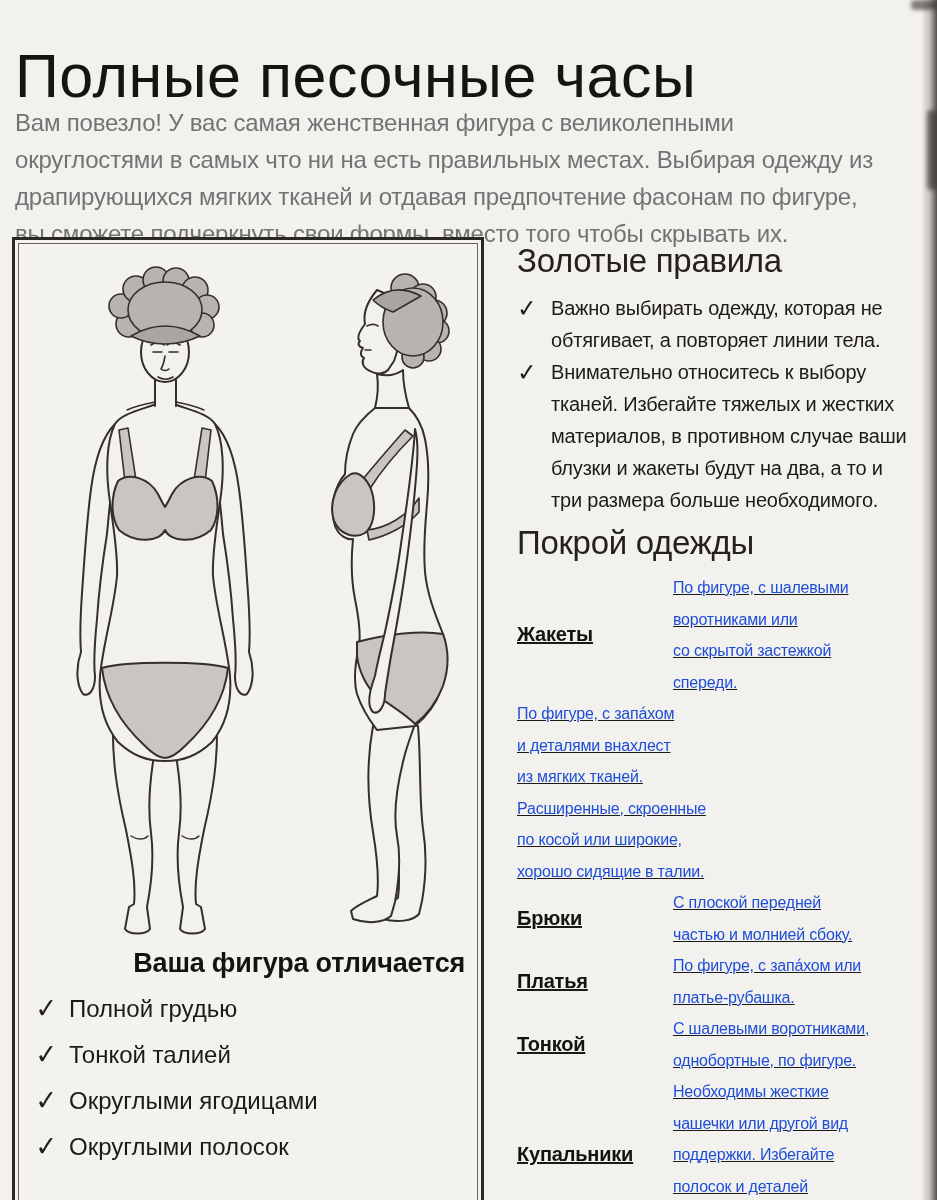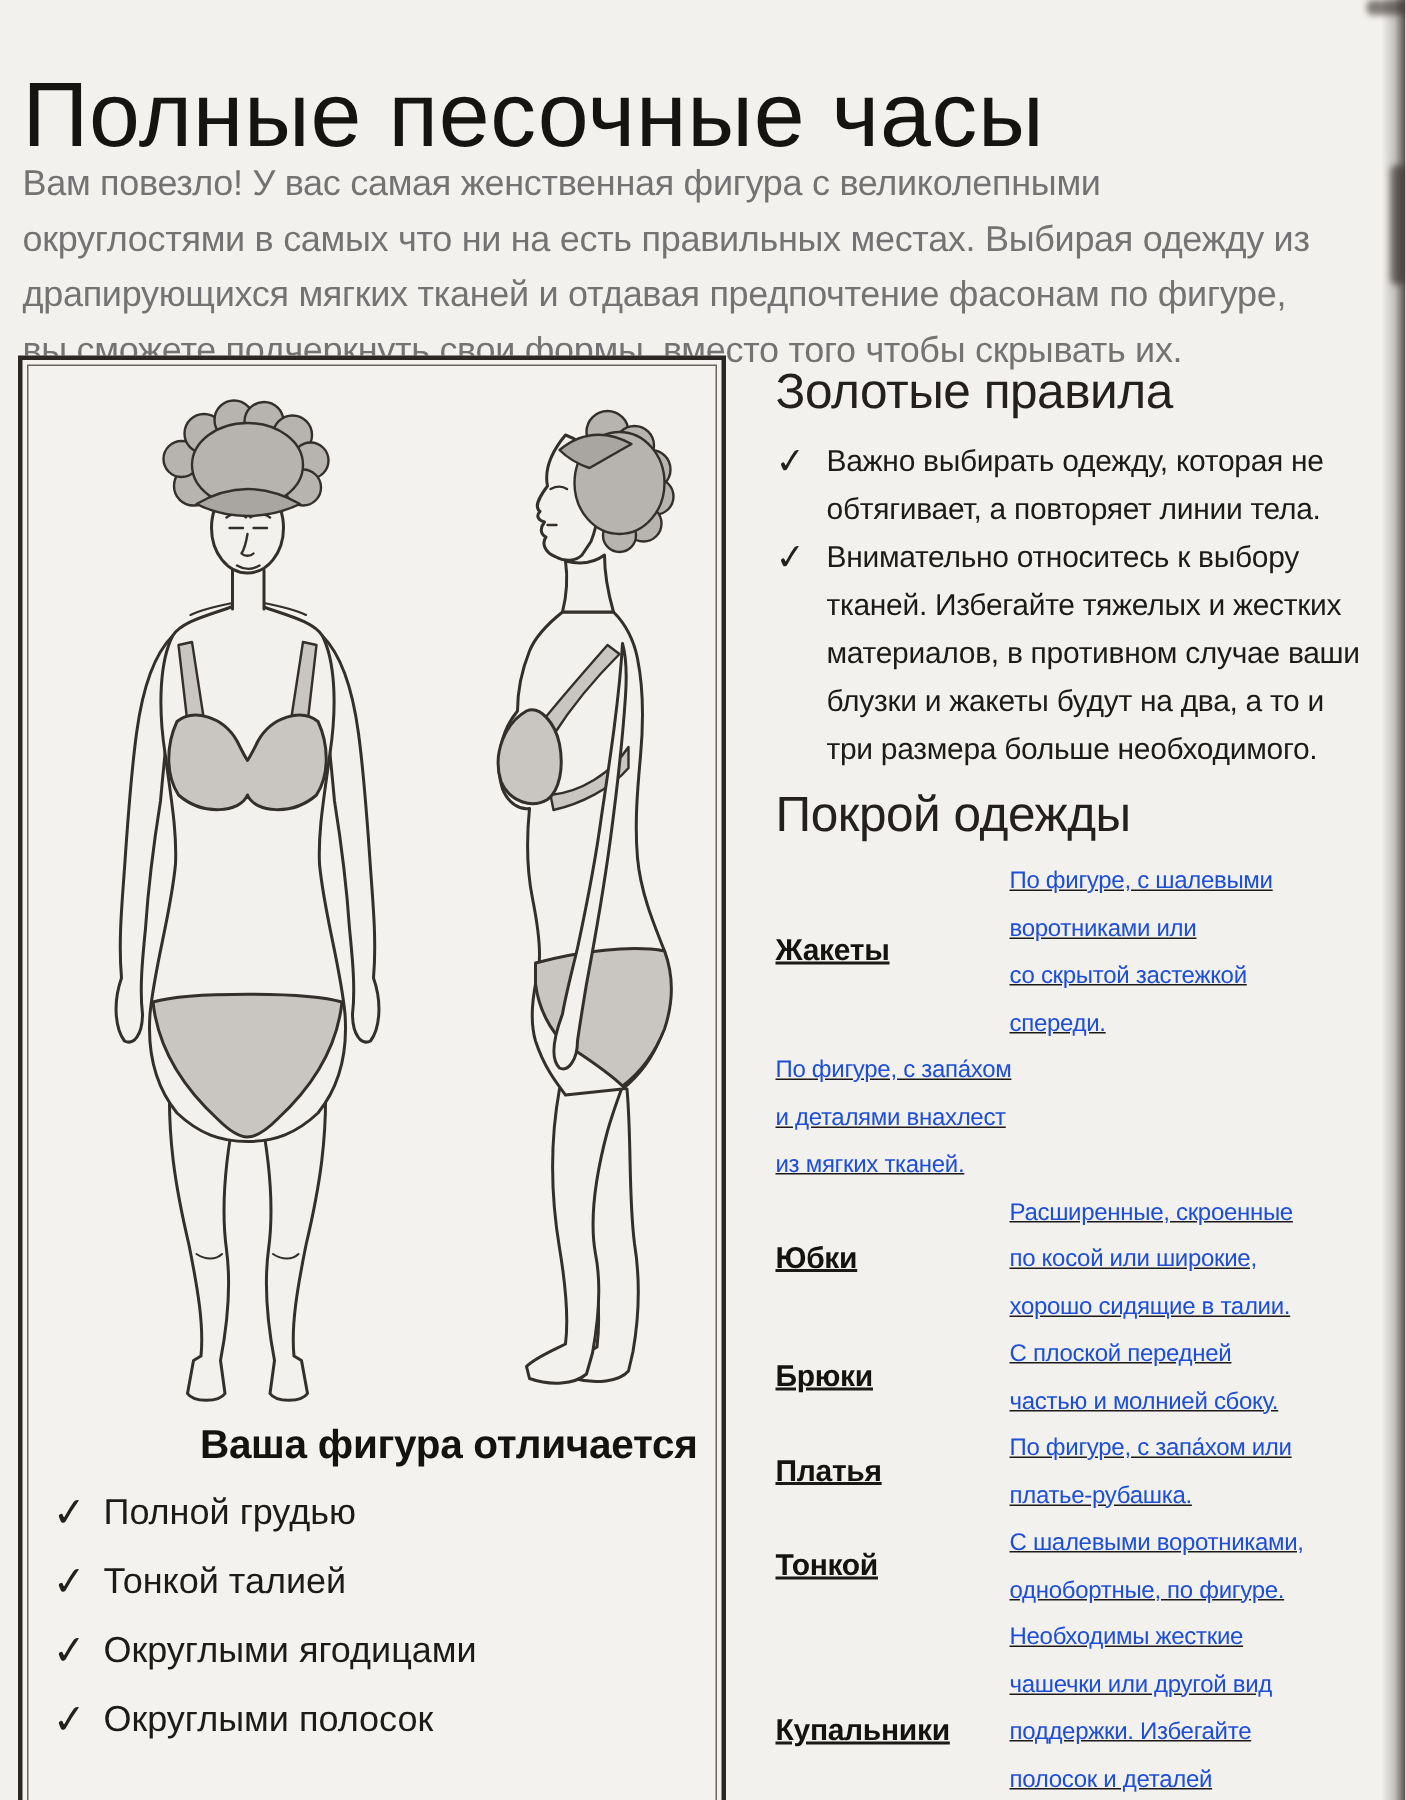--- a/index.html
+++ b/index.html
@@ -242,21 +242,20 @@
 воротниками или
 со скрытой застежкой
 спереди.</span>
       </div>
       <div class="cut-row">
         <span class="cut-def">По фигуре, с запа́хом
 и деталями внахлест
 из мягких тканей.</span>
       </div>
       <div class="cut-row">
-        <span class="cut-term">Юбки</span>
         <span class="cut-def">Расширенные, скроенные
 по косой или широкие,
 хорошо сидящие в талии.</span>
       </div>
       <div class="cut-row">
         <span class="cut-term">Брюки</span>
         <span class="cut-def">С плоской передней
 частью и молнией сбоку.</span>
       </div>
       <div class="cut-row">

